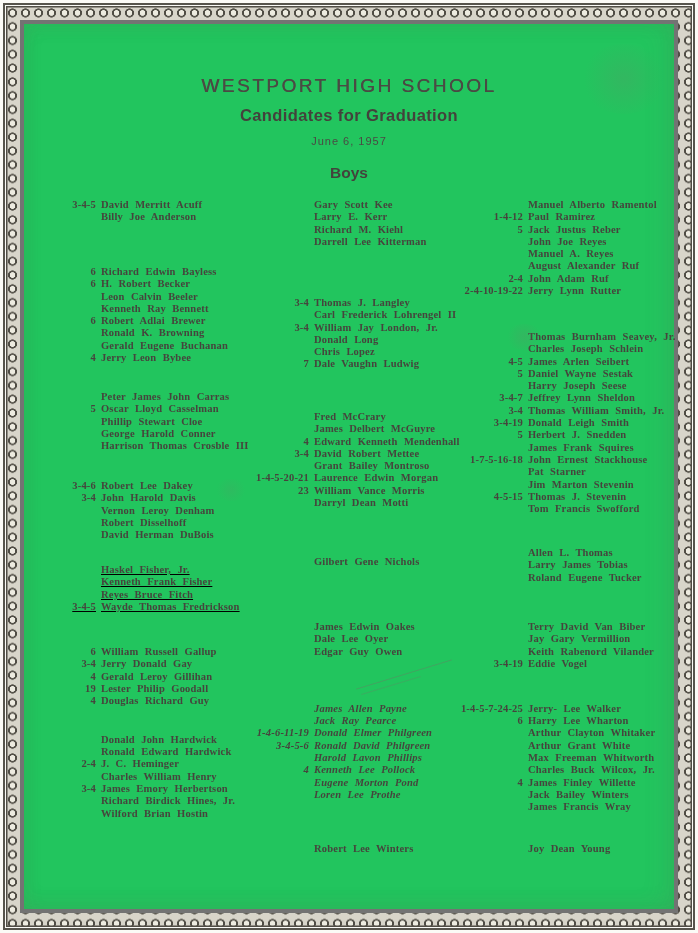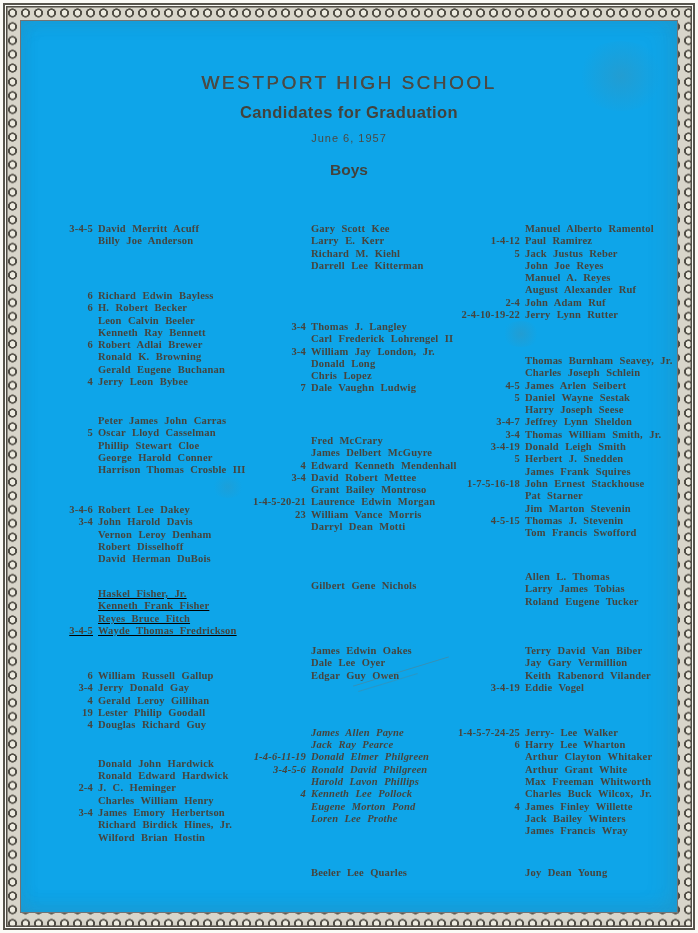--- a/index.html
+++ b/index.html
@@ -4,31 +4,31 @@
 <style>
   html,body{margin:0;padding:0}
   body{width:698px;height:933px;background:#e8e6df;font-family:"Liberation Serif",serif}
   .page{position:relative;width:698px;height:933px;background:#fbfaf6;overflow:hidden}
 
   
   .frame-line{position:absolute;inset:3px;border:2px solid #57544c}
   .band{position:absolute;inset:6px;background-color:#d8d5ca;
         background-image:radial-gradient(circle at 6.5px 6.9px,#edebe0 0 2.6px,#504d45 2.9px 4.3px,rgba(0,0,0,0) 4.8px);
         background-size:13px 13.8px;box-shadow:inset 0 0 0 1.5px #504d45}
-  .paper{position:absolute;inset:20px;background:#0ea5e9;border:1px solid #737373;
+  .paper{position:absolute;inset:20px;background:#22c55e;border:4px solid #737373;
          box-shadow:inset -10px 0 22px rgba(110,105,90,.10),inset 0 -8px 18px rgba(110,105,90,.07),inset 6px 4px 16px rgba(110,105,90,.05)}
   .content{position:absolute;inset:0}
 
   .header{position:absolute;top:52px;left:0;right:0;text-align:center;font-family:"Liberation Sans",sans-serif}
   .hdr-school{font-size:19px;line-height:20px;letter-spacing:2.5px;color:#4b4a44;text-shadow:.3px 0 0 currentColor}
   .hdr-sub{font-size:16.5px;line-height:17px;font-weight:bold;letter-spacing:.4px;margin-top:11px;color:#43423c}
   .hdr-date{font-size:11px;line-height:16px;margin-top:9px;letter-spacing:1px;color:#4b4a44}
   .hdr-boys{font-size:15.5px;line-height:16px;font-weight:bold;margin-top:16px;color:#43423c}
 
-  .col{position:absolute;top:202px}
+  .col{position:absolute;top:175px}
   .col1{left:20px;width:250px}
   .col2{left:220px;width:235px}
   .col3{left:418px;width:240px}
   .row{display:flex;line-height:12.3px;font-size:10.5px;font-weight:bold;color:#46443d;
        letter-spacing:.2px;word-spacing:3.5px;white-space:nowrap}
   .prefix{flex:none;text-align:right;margin-right:5px}
   .col1 .prefix{width:52px}
   .col2 .prefix{width:65px}
   .col3 .prefix{width:81px}
   .gname{flex:none}
@@ -347,21 +347,21 @@
               <span class="gname">Eugene Morton Pond</span>
             </div>
             <div class="row">
               <span class="prefix"></span>
               <span class="gname">Loren Lee Prothe</span>
             </div>
           </div>
           <div style="margin-top: 41.6px;">
             <div class="row">
               <span class="prefix"></span>
-              <span class="gname">Beeler Lee Quarles</span>
+              <span class="gname">Robert Lee Winters</span>
             </div>
           </div>
         </div>
       <div class="col col3">
           <div style="margin-top: 0px;">
             <div class="row">
               <span class="prefix"></span>
               <span class="gname">Manuel Alberto Ramentol</span>
             </div>
             <div class="row">

